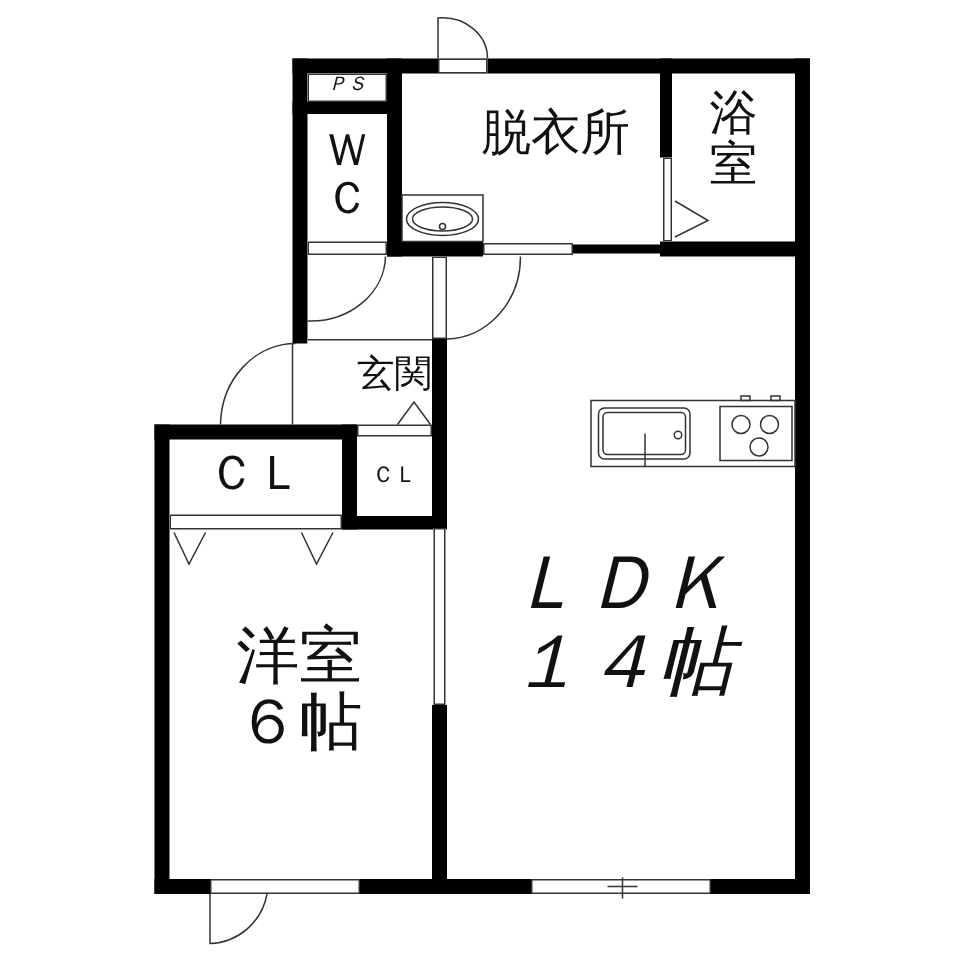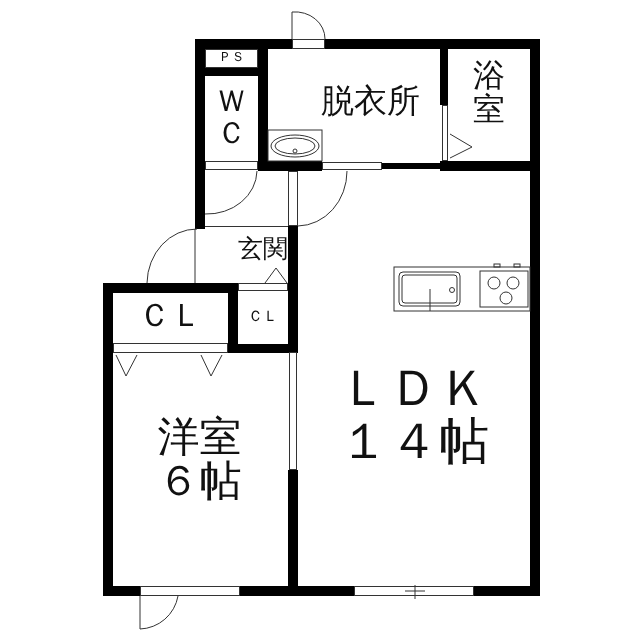--- a/index.html
+++ b/index.html
@@ -82,25 +82,25 @@
     <circle cx="452" cy="290" r="2.5" fill="none" stroke="#333"></circle>
     <rect x="480" y="271" width="48" height="36" fill="none" stroke="#333" stroke-width="1"></rect>
     <circle cx="494" cy="283" r="6" fill="none" stroke="#333"></circle>
     <circle cx="513" cy="283" r="6" fill="none" stroke="#333"></circle>
     <circle cx="506" cy="298" r="6" fill="none" stroke="#333"></circle>
     <rect x="494" y="264" width="6" height="3" fill="none" stroke="#333"></rect>
     <rect x="514" y="264" width="6" height="3" fill="none" stroke="#333"></rect>
   </g>
 </svg>
 
-<div class="room-label" style="left:205px;top:50px;width:53px;font-size:13px;">ＰＳ</div>
+<div class="room-label" style="left:205px;top:50px;width:53px;font-size:13px;font-style:italic;">ＰＳ</div>
 <div class="room-label" style="left:205px;top:85px;width:53px;font-size:30px;">Ｗ
 Ｃ</div>
-<div class="room-label" style="left:268px;top:84px;width:205px;font-size:33px;">脱衣所</div>
+<div class="room-label" style="left:268px;top:71px;width:205px;font-size:33px;">脱衣所</div>
 <div class="room-label" style="left:448px;top:59px;width:82px;font-size:32px;">浴
 室</div>
 <div class="room-label" style="left:205px;top:236px;width:83px;font-size:25px;text-align:right;">玄関</div>
 <div class="room-label" style="left:113px;top:299px;width:115px;font-size:32px;">ＣＬ</div>
 <div class="room-label" style="left:238px;top:309px;width:50px;font-size:15px;">ＣＬ</div>
 <div class="room-label" style="left:113px;top:415px;width:173px;font-size:42px;">洋室
 ６帖</div>
-<div class="room-label" style="left:298px;top:362px;width:232px;font-size:50px;">ＬＤＫ
+<div class="room-label" style="left:298px;top:362px;width:232px;font-size:50px;font-style:italic;">ＬＤＫ
 １４帖</div>
 
 </body></html>

